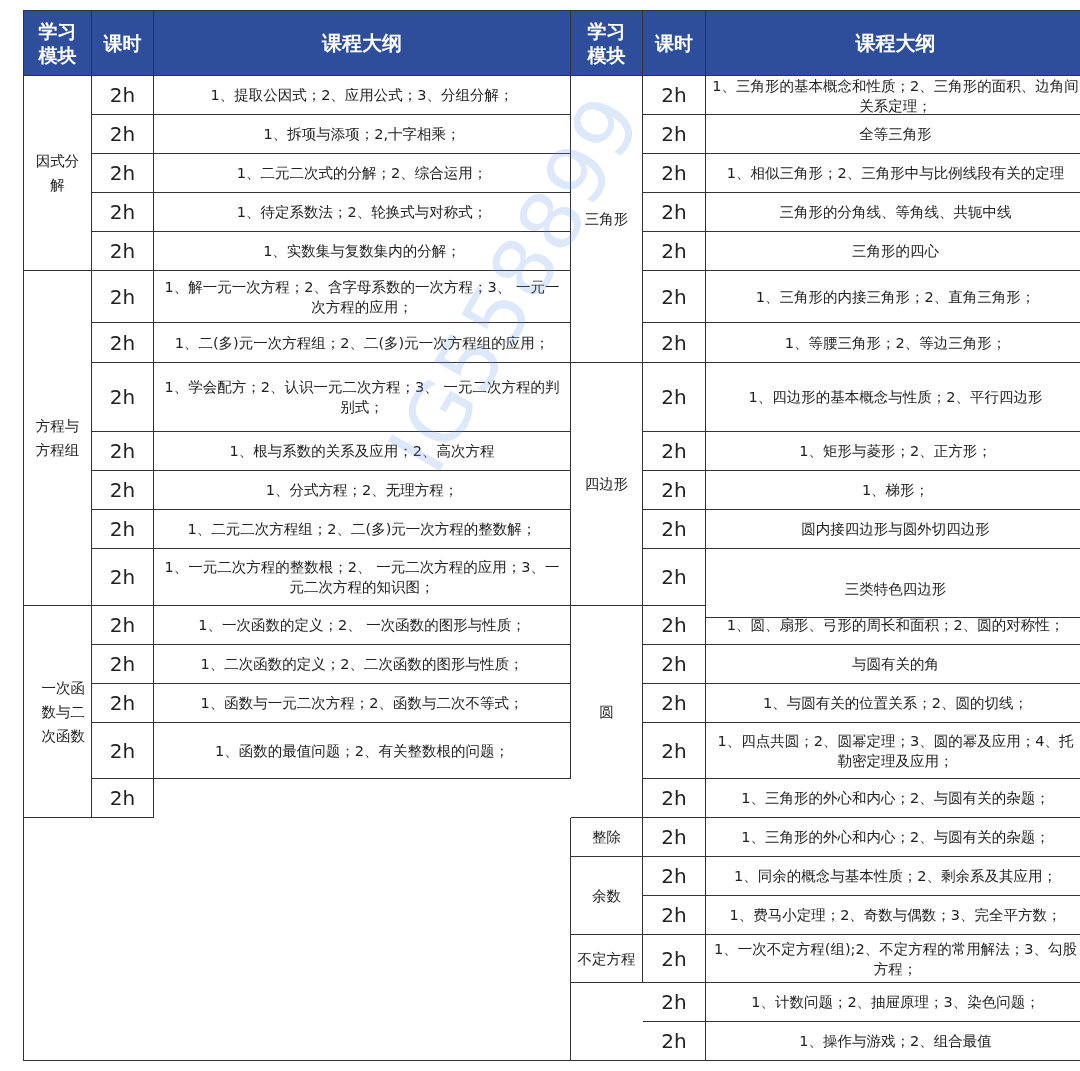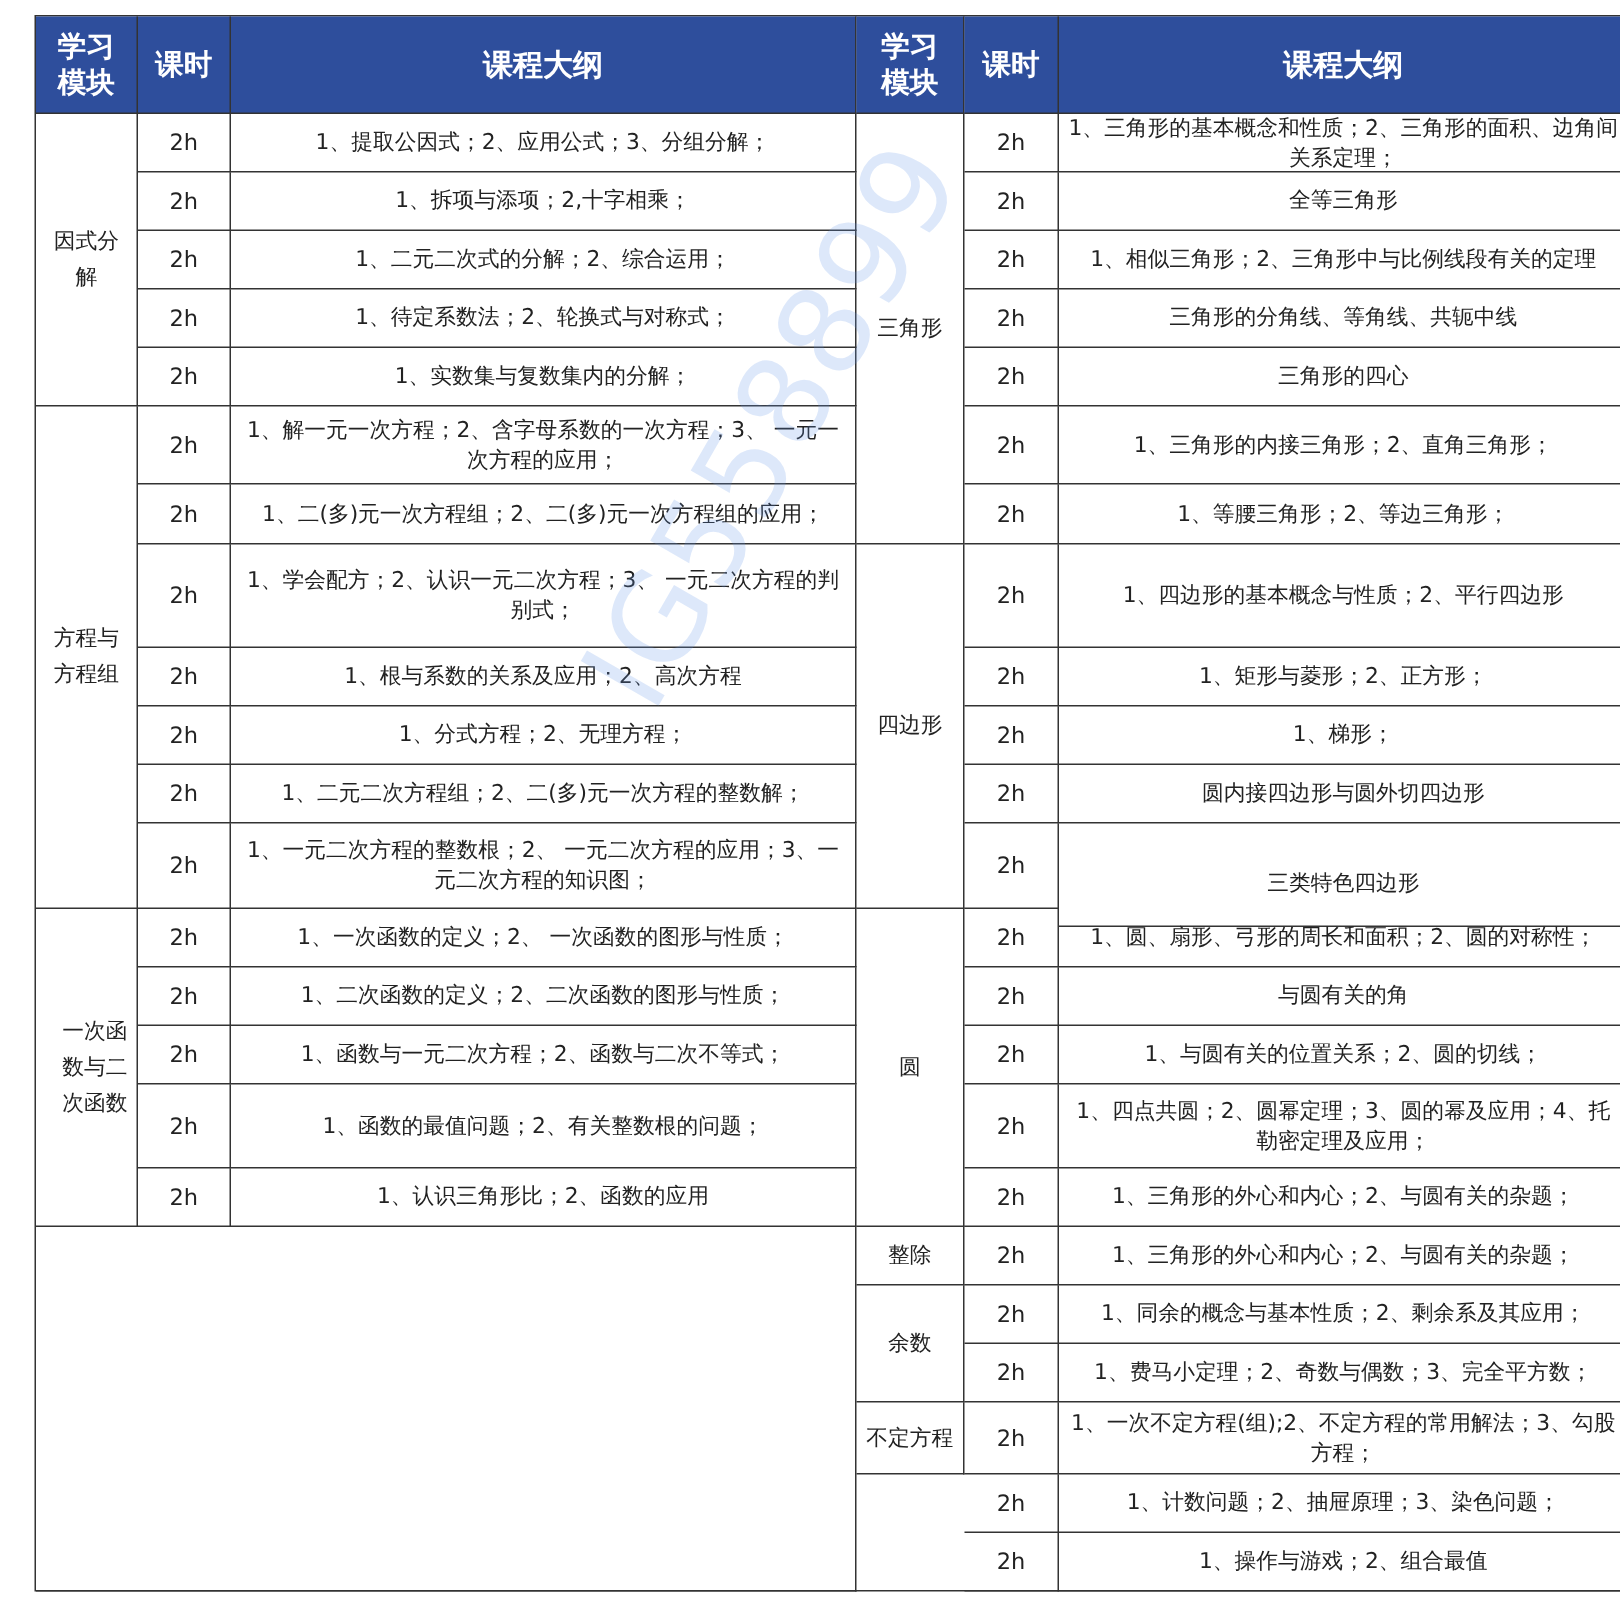--- a/index.html
+++ b/index.html
@@ -8,21 +8,21 @@
   .wrap { position: absolute; left: 9px; top: 10px; width: 1062px; height: 1051px;
           border: 1.5px solid #333; box-sizing: border-box; margin-left: 14px; }
   .cell { position: absolute; box-sizing: border-box; border-right: 1.5px solid #333;
           border-bottom: 1.5px solid #333; display: flex; align-items: center;
           justify-content: center; text-align: center; font-size: 14.5px; line-height: 20px;
           padding: 0 4px; overflow: hidden; }
   .hdr { background: #2E4E9C; color: #fff; font-weight: bold; }
   .hdr.big { font-size: 20px; line-height: 24px; }
   .hdr.mid { font-size: 19px; line-height: 24px; }
   .mod { font-size: 14.5px; line-height: 24px; padding: 0 6px; }
-  .hrs { font-size: 15px; }
+  .hrs { font-size: 20px; }
   .out { padding: 0 6px; }
   .out.clip { align-items: center; padding-top: 2px; }
   .noright { border-right: none; }
   .watermark { position: absolute; left: 370px; top: 440px; font-size: 82px;
                color: rgba(100,150,230,0.22); transform: rotate(-60deg);
                transform-origin: left top; pointer-events: none; white-space: nowrap;
                font-family: "DejaVu Sans", sans-serif; letter-spacing: 2px; }
 </style>
 </head>
 <body>
@@ -163,23 +163,20 @@
     </div>
     <div class="cell hrs" style="left: 68px; top: 712px; width: 62px; height: 56px;">
       <span>2h</span>
     </div>
     <div class="cell out" style="left: 130px; top: 712px; width: 417px; height: 56px;">
       <span>1、函数的最值问题；2、有关整数根的问题；</span>
     </div>
     <div class="cell hrs" style="left: 68px; top: 768px; width: 62px; height: 39px;">
       <span>2h</span>
     </div>
-    <div class="cell out" style="left: 130px; top: 768px; width: 417px; height: 39px;">
-      <span>1、认识三角形比；2、函数的应用</span>
-    </div>
     <div class="cell " style="left: 0px; top: 807px; width: 547px; height: 243px;"></div>
     <div class="cell mod" style="left: 547px; top: 65px; width: 72px; height: 287px;">
       <span>三角形</span>
     </div>
     <div class="cell mod" style="left: 547px; top: 352px; width: 72px; height: 243px;">
       <span>四边形</span>
     </div>
     <div class="cell mod" style="left: 547px; top: 595px; width: 72px; height: 212px;">
       <span>圆</span>
     </div>

